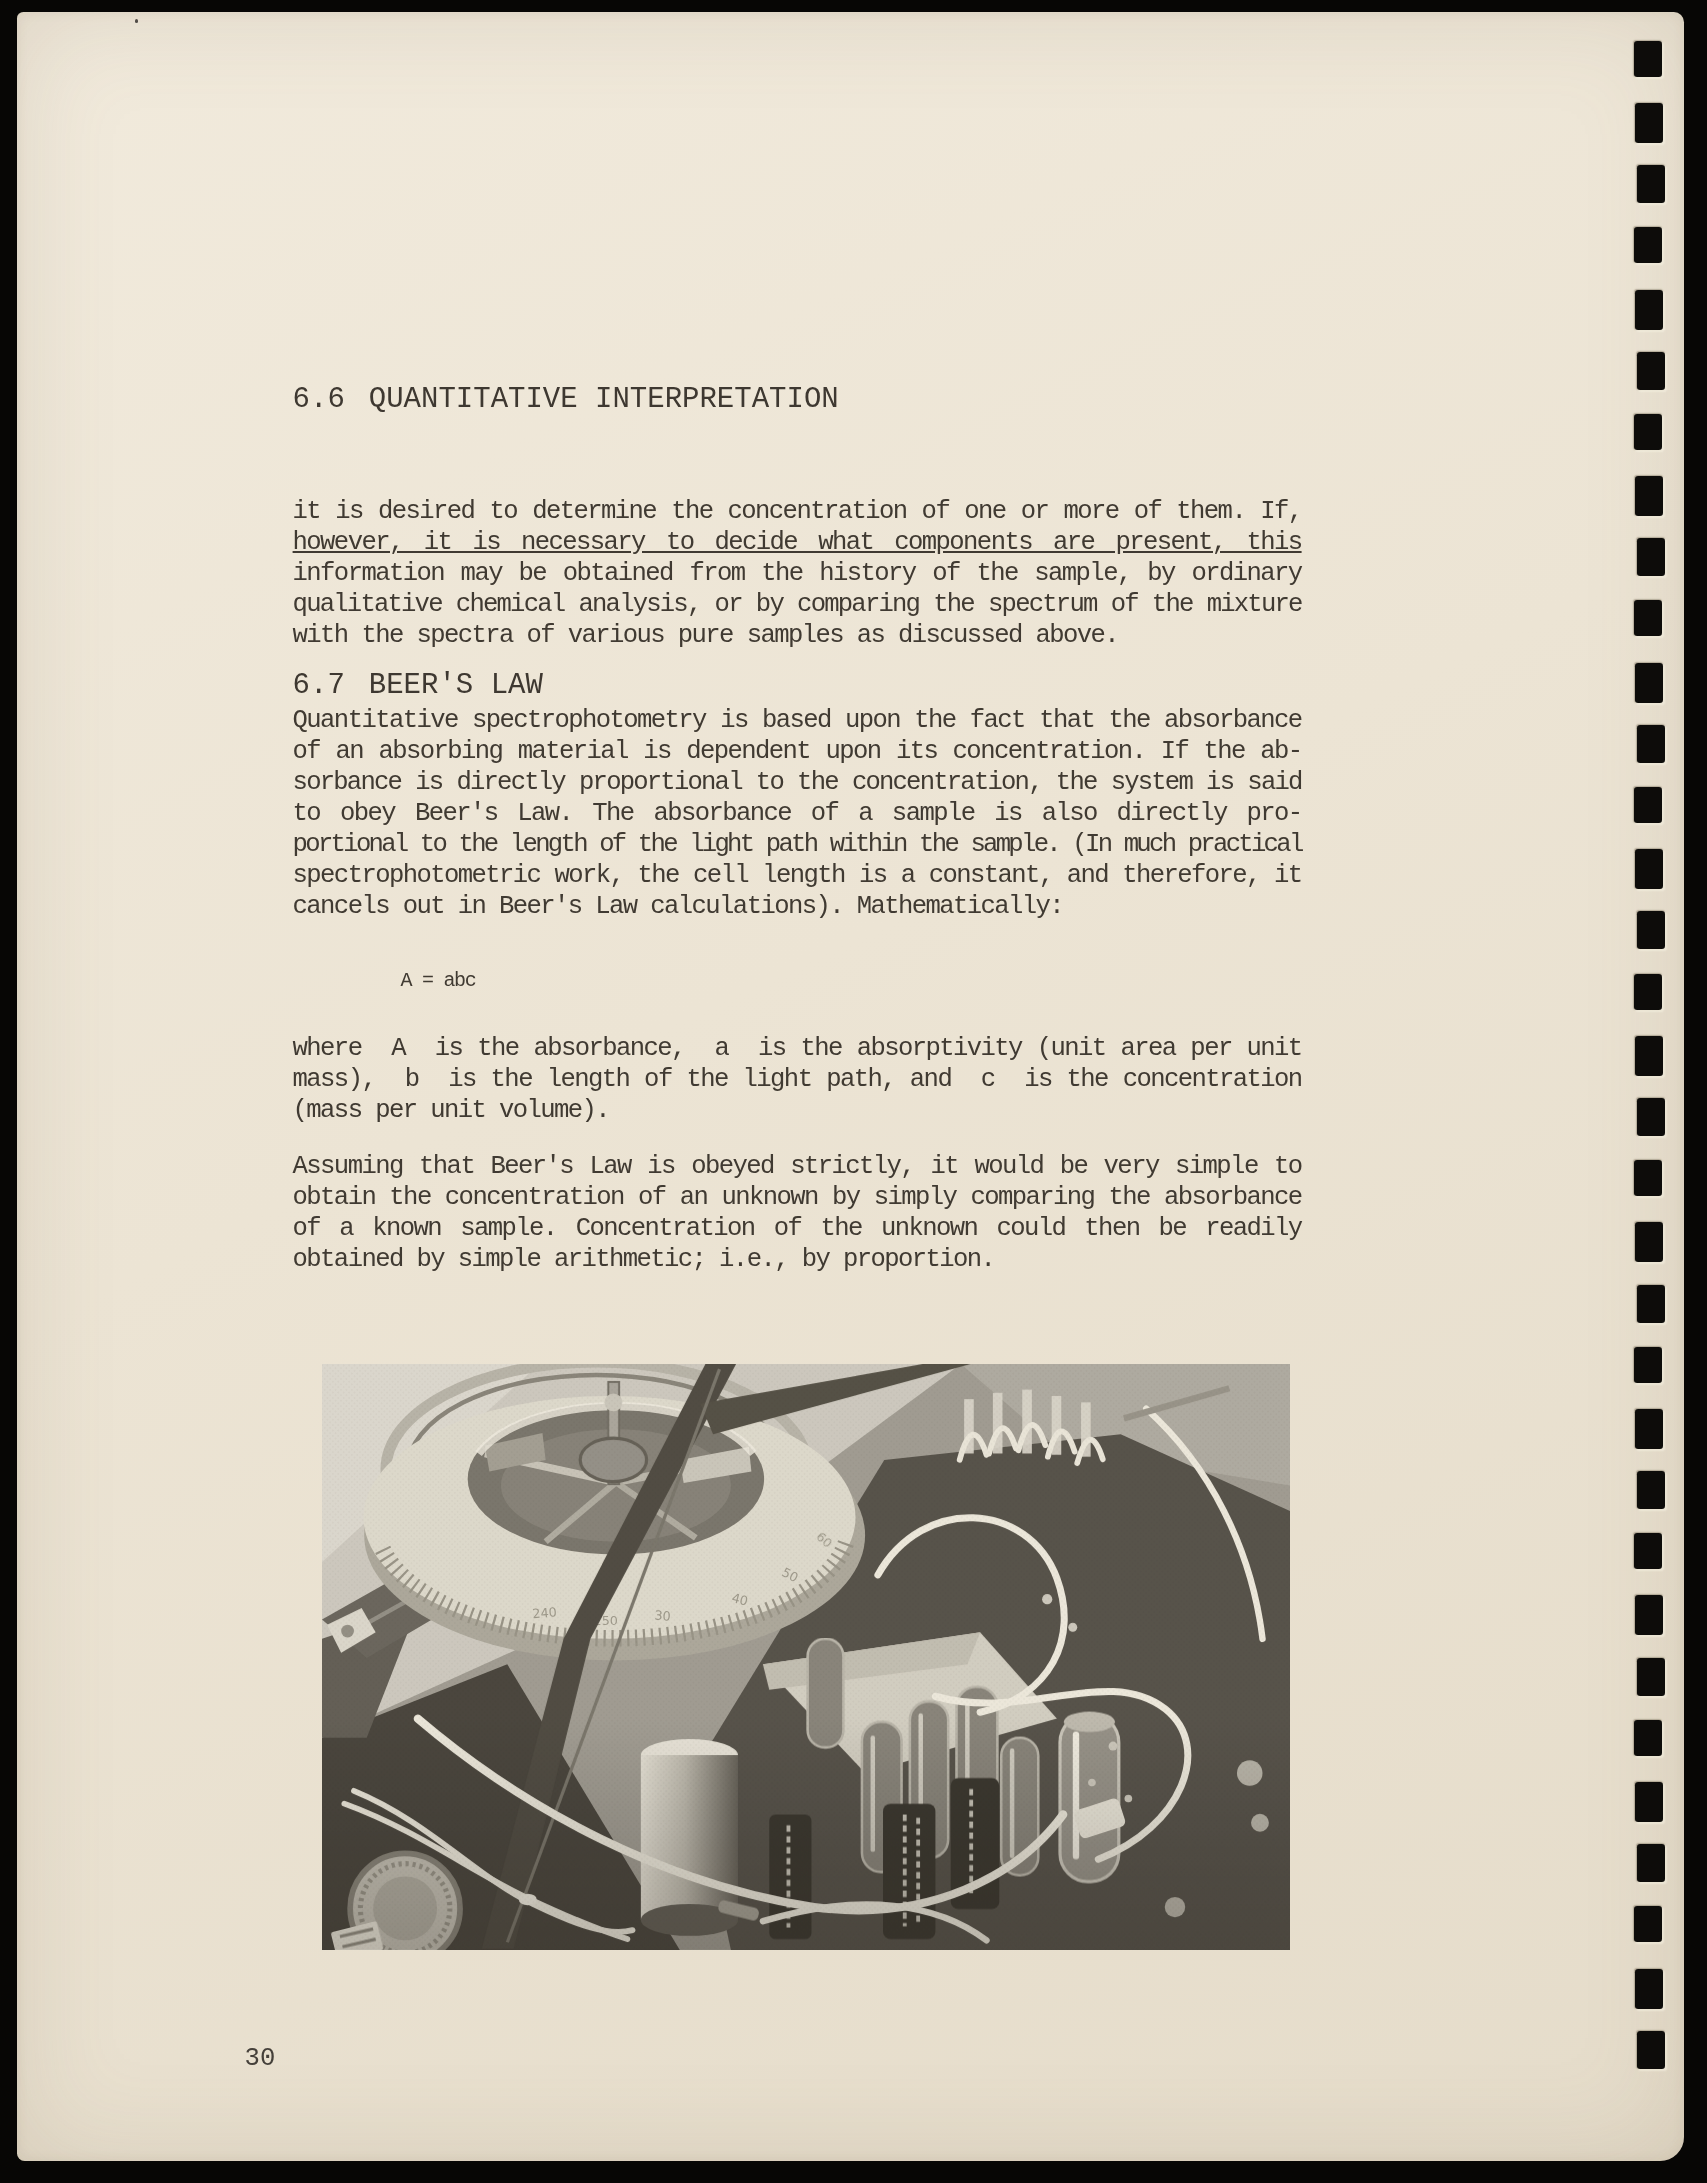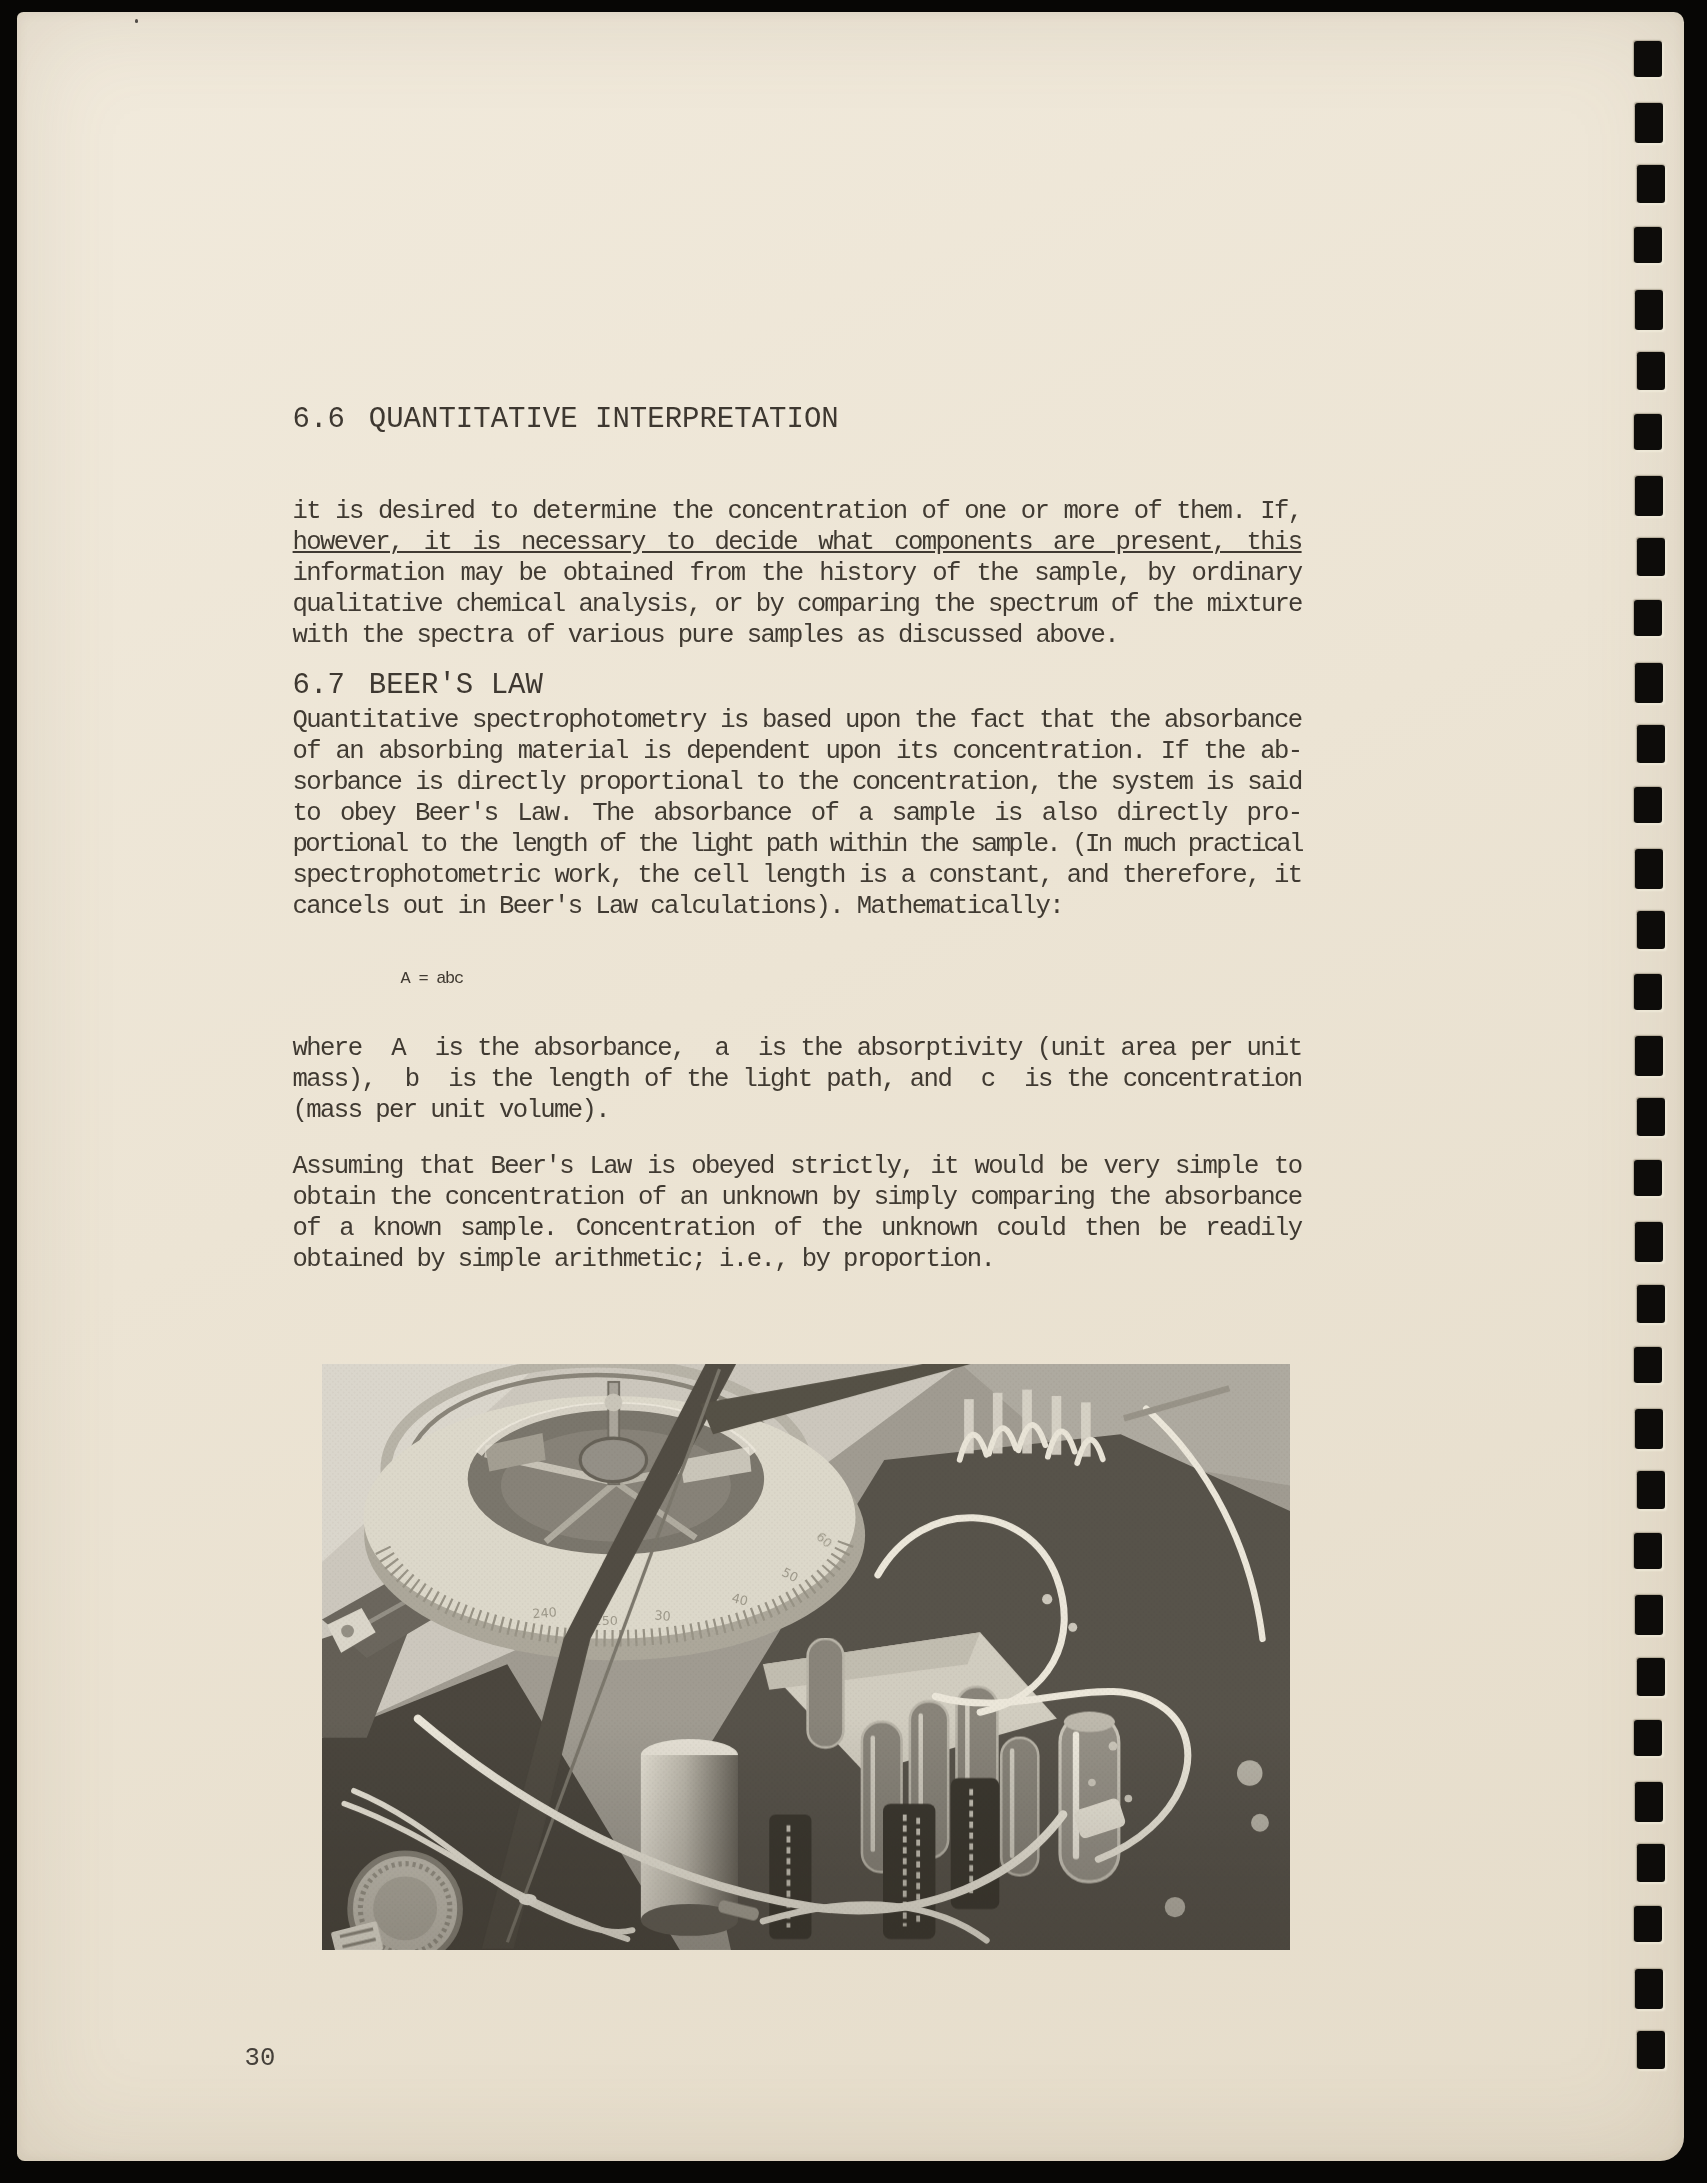--- a/index.html
+++ b/index.html
@@ -11,30 +11,30 @@
   .paper{
     position:absolute;left:16.6px;top:11.5px;width:1667px;height:2149px;
     background:linear-gradient(155deg,#f1eadc 0%,#ece4d4 45%,#e5dcca 100%);
     border-radius:6.4px 10.2px 24px 7.7px;
     box-shadow:inset 0 0 102px rgba(116,100,72,.16), inset 0 0 11.5px rgba(116,100,72,.10);
   }
   .speck{position:absolute;left:118px;top:7.7px;width:3.8px;height:3.8px;border-radius:50%;
     background:#2b2724;opacity:.8;}
   .heading{position:absolute;left:276px;font-size:29px;line-height:33px;color:#3e3831;white-space:pre;}
   .h-num{display:inline-block;margin-right:24px;}
-  #heading-66{top:391px;text-align:right;}
+  #heading-66{top:371px;text-align:right;}
   #heading-67{top:657px;}
   .para{position:absolute;left:276px;width:1009px;font-size:25.6px;line-height:31px;color:#403a32;}
   #para-66-1{top:454px;}
   #para-67-1{top:693px;}
   #para-67-2{top:1021px;}
   #para-67-3{top:1139px;}
   .tline{white-space:pre;text-align:justify;text-align-last:justify;letter-spacing:-1.6px;}
   .tline-end{text-align-last:left;}
-  .equation{position:absolute;left:384px;top:957px;font-size:17px;letter-spacing:-1.3px;color:#403a32;}
+  .equation{position:absolute;left:384px;top:957px;font-size:20px;letter-spacing:-1.3px;color:#403a32;}
   .page-number{position:absolute;left:228px;top:2032px;font-size:25.6px;color:#45403a;}
   .photo{position:absolute;left:305px;top:1352px;width:968px;height:586px;}
   .photo svg{display:block;}
   .hole{
     position:absolute;width:28px;background:#0d0c0a;border-radius:3.2px;
     box-shadow:1.3px 1.3px 1.9px rgba(250,245,230,.55), -0.6px -0.6px 1.3px rgba(90,80,60,.4);
   }
 </style>
 </head>
 <body>

